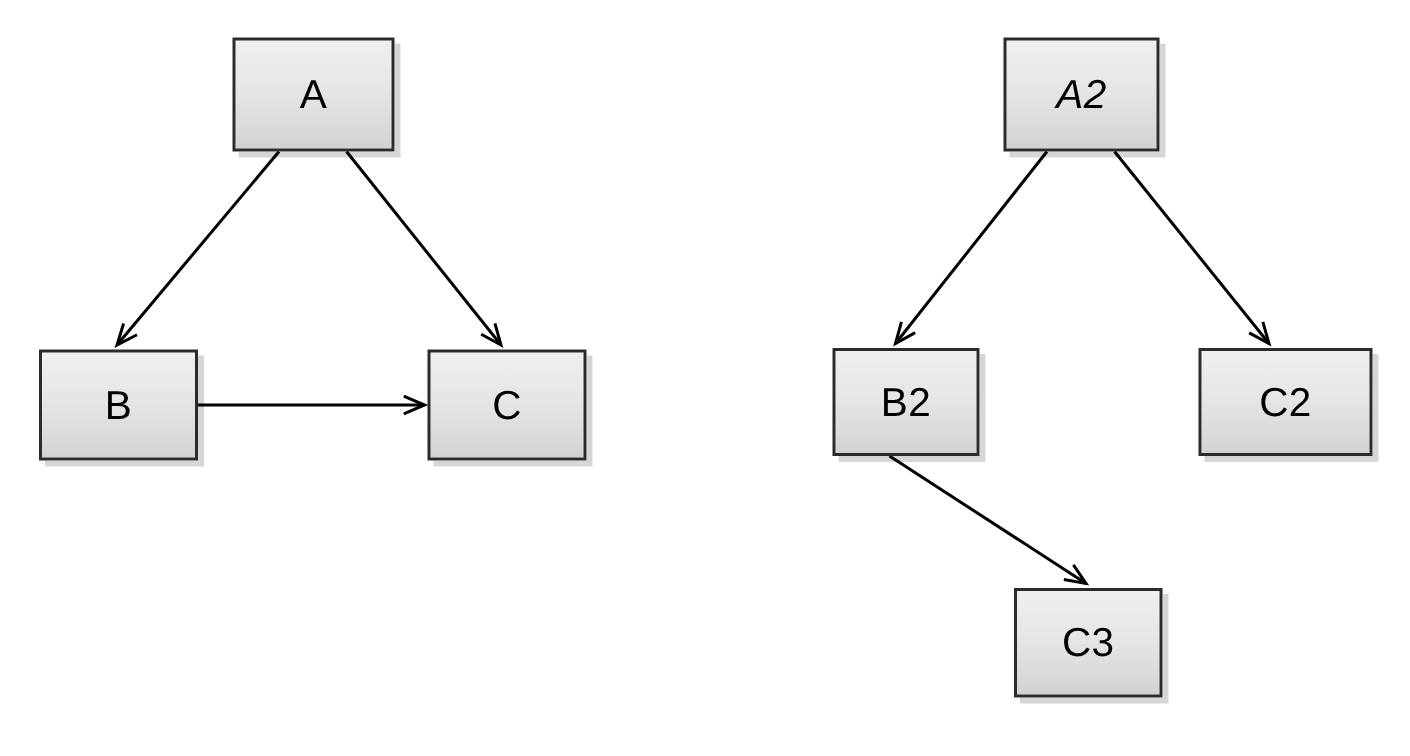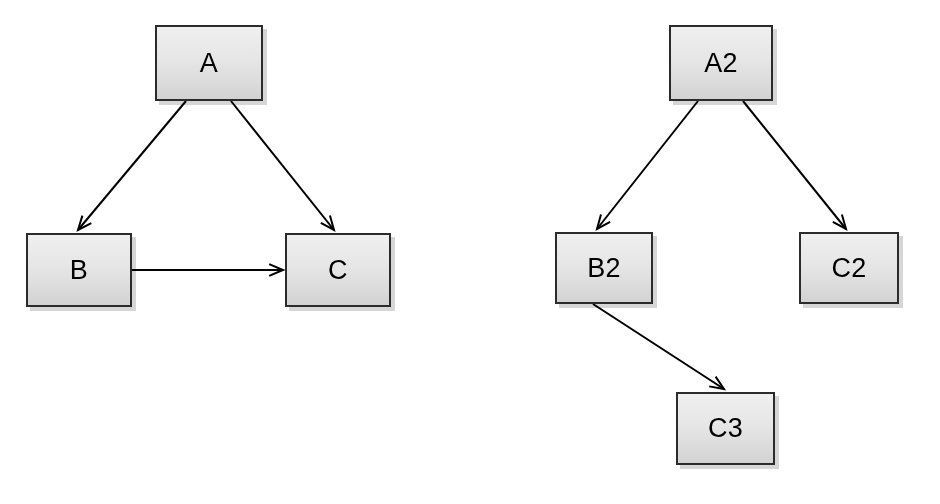--- a/index.html
+++ b/index.html
@@ -80,27 +80,27 @@
   <div id="node-layer">
       <div class="node" style="left: 155px; top: 25px; width: 108px; height: 76px;">
         <span class="node-label">A</span>
       </div>
       <div class="node" style="left: 26px; top: 233px; width: 106px; height: 74px;">
         <span class="node-label">B</span>
       </div>
       <div class="node" style="left: 285px; top: 233px; width: 106px; height: 74px;">
         <span class="node-label">C</span>
       </div>
-      <div class="node" style="left: 669px; top: 25px; width: 104px; height: 76px;">
+      <div class="node" style="left: 669px; top: 25px; width: 104px; height: 76px; font-style: italic;">
         <span class="node-label">A2</span>
       </div>
       <div class="node" style="left: 543px; top: 232px; width: 98px; height: 72px; margin-left: 12px;">
         <span class="node-label">B2</span>
       </div>
-      <div class="node" style="left: 799px; top: 232px; width: 100px; height: 72px;">
+      <div class="node" style="left: 799px; top: 232px; width: 116px; height: 72px;">
         <span class="node-label">C2</span>
       </div>
       <div class="node" style="left: 676px; top: 392px; width: 99px; height: 73px;">
         <span class="node-label">C3</span>
       </div>
     </div>
 
 </div>
 
 </body></html>

